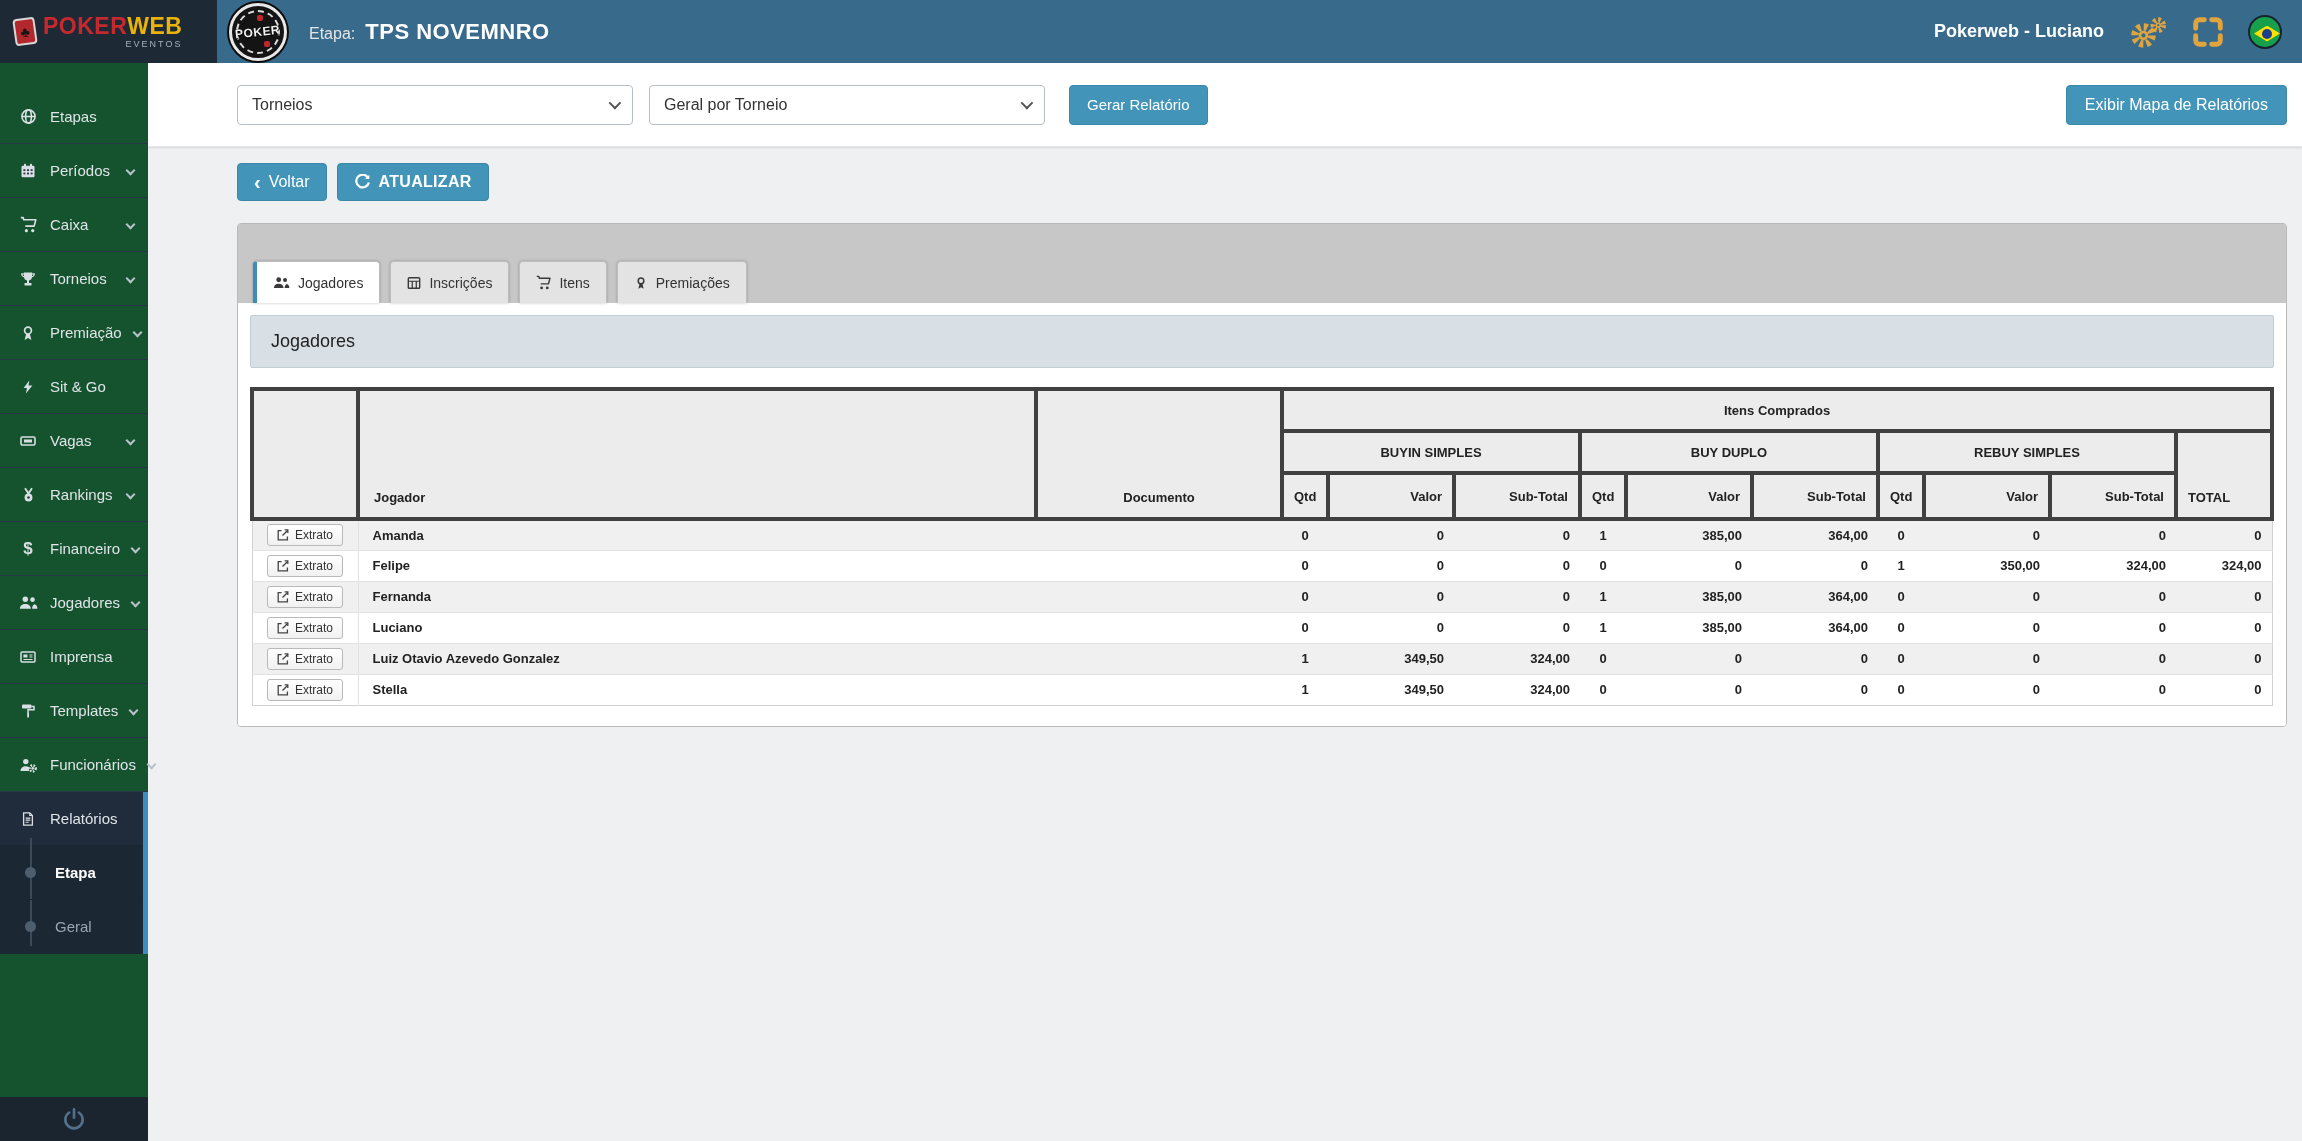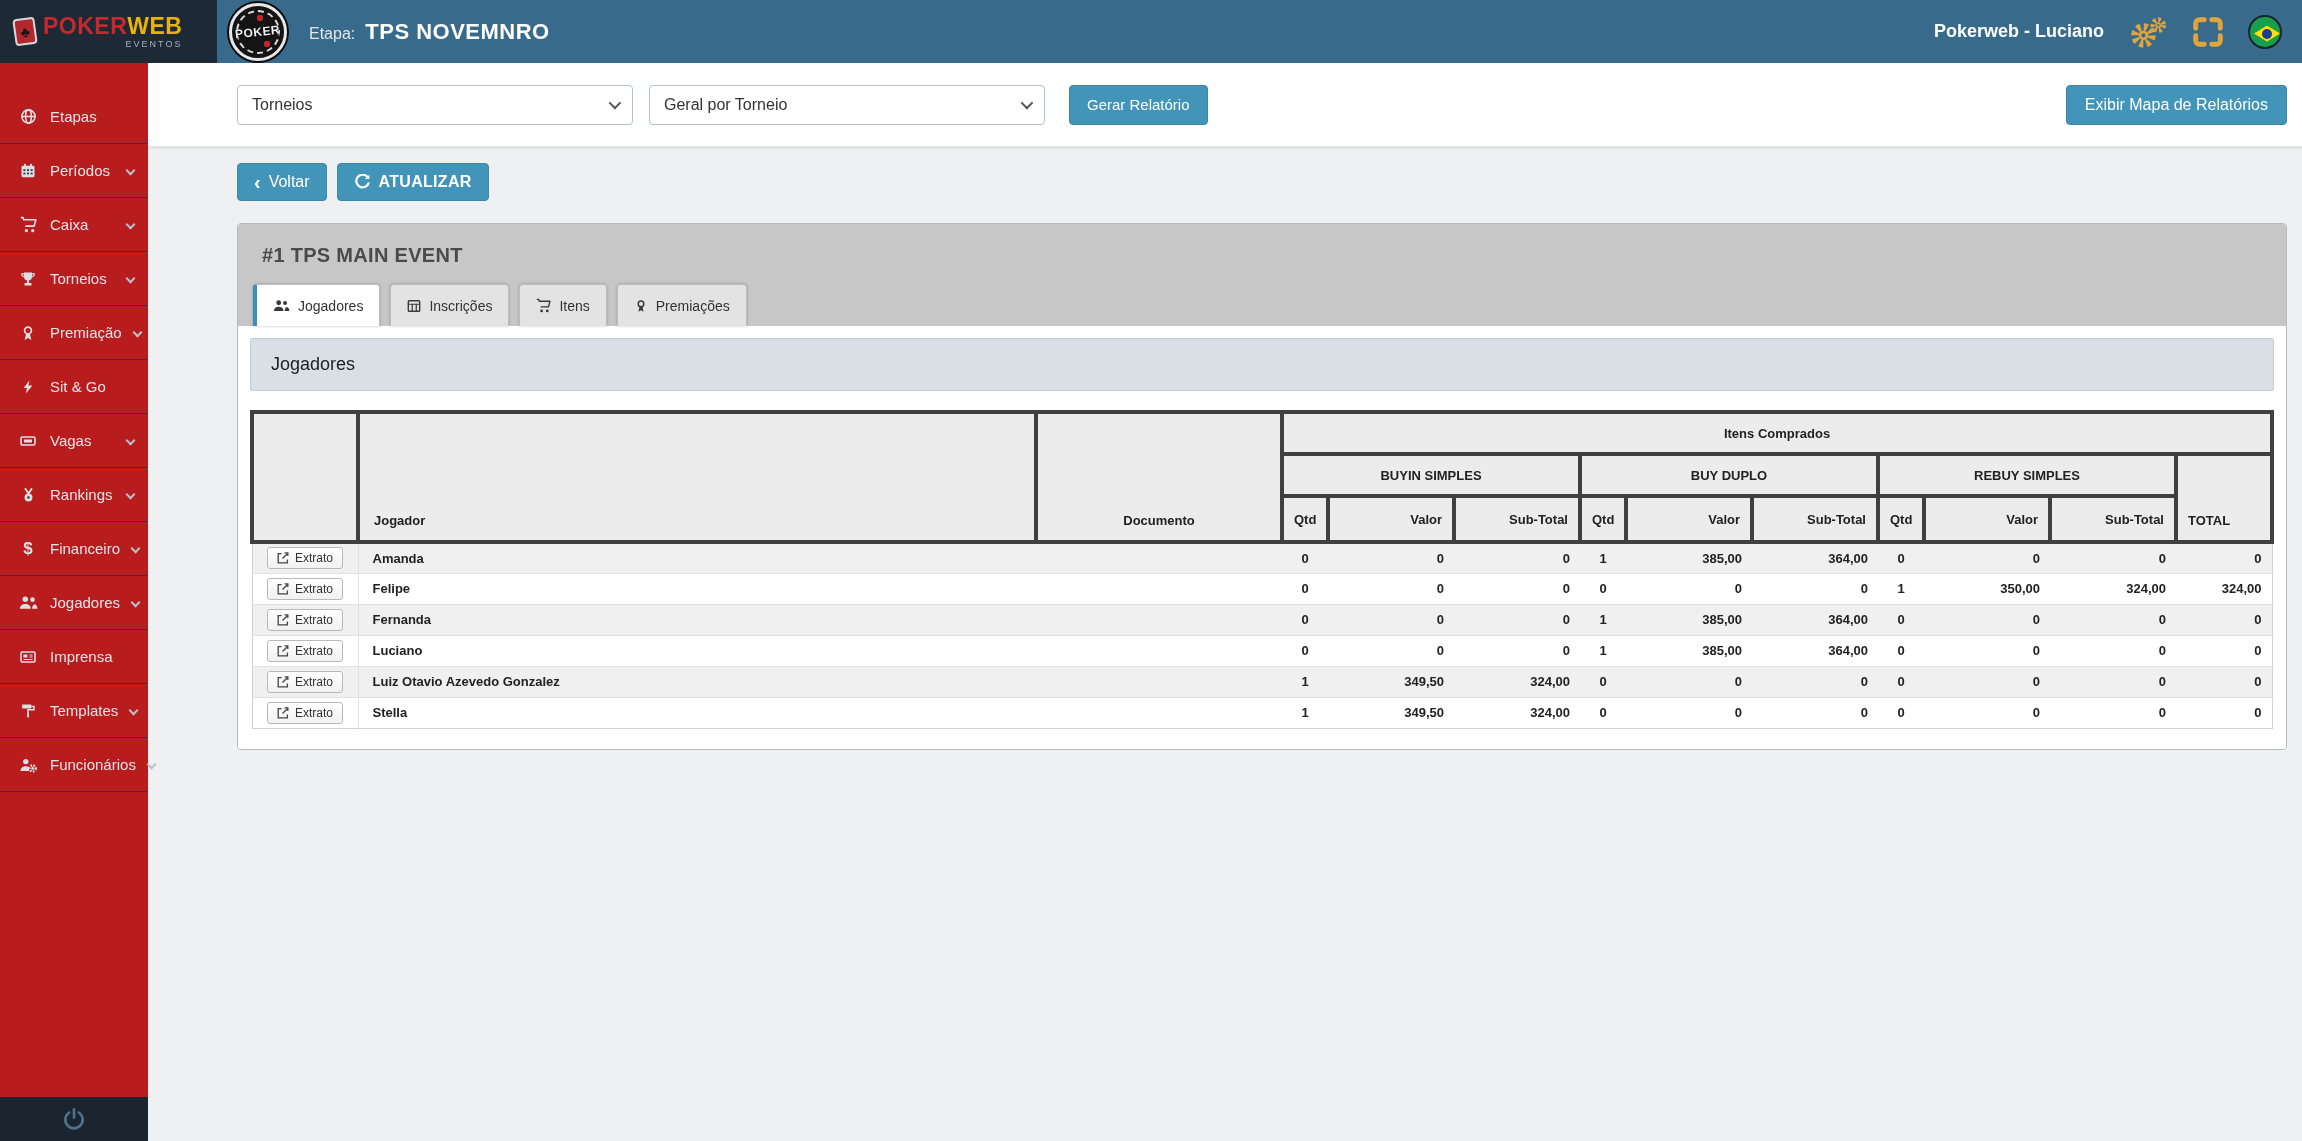--- a/index.html
+++ b/index.html
@@ -23,21 +23,21 @@
   .etapa-wrap{display:flex;align-items:baseline;margin-left:22px;gap:10px}
   .etapa-label{color:#e5e5e5;font-size:16px}
   .etapa-value{color:#fff;font-size:22px;font-weight:800;letter-spacing:.5px}
   .top-right{margin-left:auto;display:flex;align-items:center;gap:24px;padding-right:20px}
   .user-label{color:#fff;font-size:18px;font-weight:700}
   .flag{width:34px;height:34px;border-radius:50%;background:#17a04b;border:2px solid #17232f;position:relative;overflow:hidden;flex:none}
   .flag-diamond{position:absolute;left:4px;top:9px;width:26px;height:16px;background:#fedf00;clip-path:polygon(50% 0,100% 50%,50% 100%,0 50%)}
   .flag-globe{position:absolute;left:12px;top:12px;width:10px;height:10px;border-radius:50%;background:#1b3f8f}
 
   
-  .sidebar{position:fixed;top:63px;left:0;width:148px;height:1078px;background:#b91c1c;z-index:15}
+  .sidebar{position:fixed;top:63px;left:0;width:148px;height:1078px;background:#14532d;z-index:15}
   .menu{padding-top:27px}
   .side-item{height:54px;display:flex;align-items:center;padding:0 10px 0 18px;gap:12px;color:#dfe4e9;font-size:15px;border-bottom:1px solid #283745;cursor:pointer;position:relative}
   .side-item .lbl{flex:1;white-space:nowrap}
   .ico{width:20px;display:flex;justify-content:center;flex:none}
   .ico-char{font-size:17px;font-weight:700;color:#d9dfe4}
   .chev{width:7px;height:7px;border-right:2px solid #b9c2ca;border-bottom:2px solid #b9c2ca;transform:rotate(45deg);margin-right:4px;flex:none}
   .reports-block{position:relative;background:#202c3b}
   .reports-block::after{content:"";position:absolute;right:0;top:0;bottom:0;width:5px;background:#3e8dc0}
   .reports-block .side-item{border-bottom:1px solid #1b2633}
   .sub-wrap{position:relative;background:#1c2734}
@@ -289,20 +289,43 @@
             <circle cx="6.3" cy="4.6" r="2.7" fill="#d9dfe4"></circle>
             <path d="M1 14c0-3 2.3-4.7 5.3-4.7 1.2 0 2.3.3 3.2.8L9.6 14z" fill="#d9dfe4"></path>
             <circle cx="13.2" cy="11.4" r="3" fill="none" stroke="#d9dfe4" stroke-width="2.4" stroke-dasharray="1.6 1.3"></circle>
             <circle cx="13.2" cy="11.4" r="1.3" fill="#d9dfe4"></circle>
           </svg>
         </span>
       <span class="lbl">Funcionários</span>
         <span class="chev"></span>
     </div>
 
+    <div class="reports-block">
+      <div class="side-item">
+        <span class="ico">
+            <svg viewBox="0 0 16 16" width="14" height="16">
+              <path d="M3 1h7l3 3v11H3z" fill="none" stroke="#d9dfe4" stroke-width="1.5"></path>
+              <path d="M10 1v3h3" fill="none" stroke="#d9dfe4" stroke-width="1.3"></path>
+              <path d="M5.3 7h5.4M5.3 9.3h5.4M5.3 11.6h3.4" stroke="#d9dfe4" stroke-width="1.2"></path>
+            </svg>
+          </span>
+        <span class="lbl">Relatórios</span>
+      </div>
+      <div class="sub-wrap">
+        <span class="tree-line"></span>
+        <div class="sub-item active">
+          <span class="dot"></span>
+          <span>Etapa</span>
+        </div>
+        <div class="sub-item">
+          <span class="dot"></span>
+          <span>Geral</span>
+        </div>
+      </div>
+    </div>
   </nav>
   <div class="side-footer">
     <span style="display:flex">
         <svg viewBox="0 0 20 20" width="24" height="24">
           <path d="M10 2v7" stroke="#53708b" stroke-width="2.2" stroke-linecap="round" fill="none"></path>
           <path d="M6 4.6a7.2 7.2 0 1 0 8 0" fill="none" stroke="#53708b" stroke-width="2.2" stroke-linecap="round"></path>
         </svg>
       </span>
   </div>
 </aside>
@@ -337,21 +360,20 @@
               <path d="M13.2 3.4A6 6 0 1 0 14 8" fill="none" stroke="#fff" stroke-width="2.1"></path>
               <path d="M14.4.8v4h-4z" fill="#fff"></path>
             </svg>
           </span>
         <span>ATUALIZAR</span>
       </button>
     </div>
 
     <section class="event-panel">
       <div class="event-head">
-        <div class="event-title">#1 TPS MAIN EVENT</div>
         <div class="tabs">
           <div class="tab active">
             <span style="display:flex">
                 <svg viewBox="0 0 18 14" width="17" height="13">
                   <g fill="#3a3a3a">
                     <circle cx="6" cy="4" r="2.6"></circle>
                     <path d="M.8 13c0-3 2.3-4.6 5.2-4.6s5.2 1.6 5.2 4.6z"></path>
                     <circle cx="12.8" cy="4.3" r="2.2"></circle>
                     <path d="M12.4 13c0-2.3 1-4 2.4-4.3 1.6.2 2.6 1.9 2.6 4.3z"></path>
                   </g>

